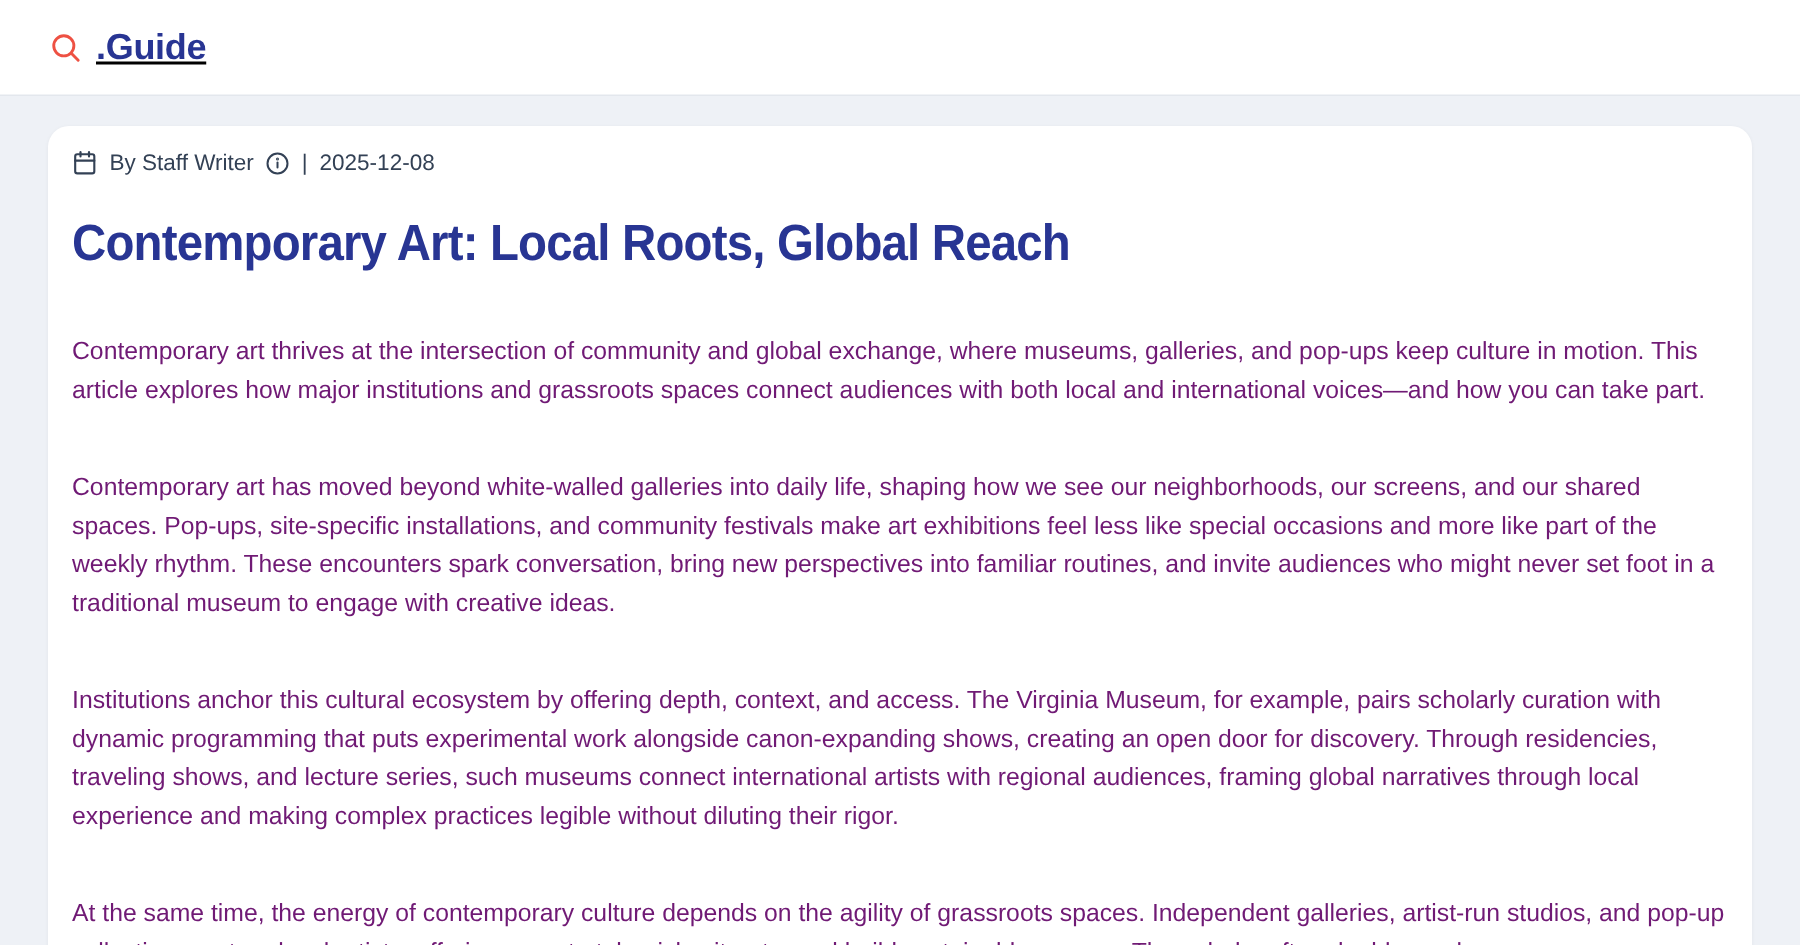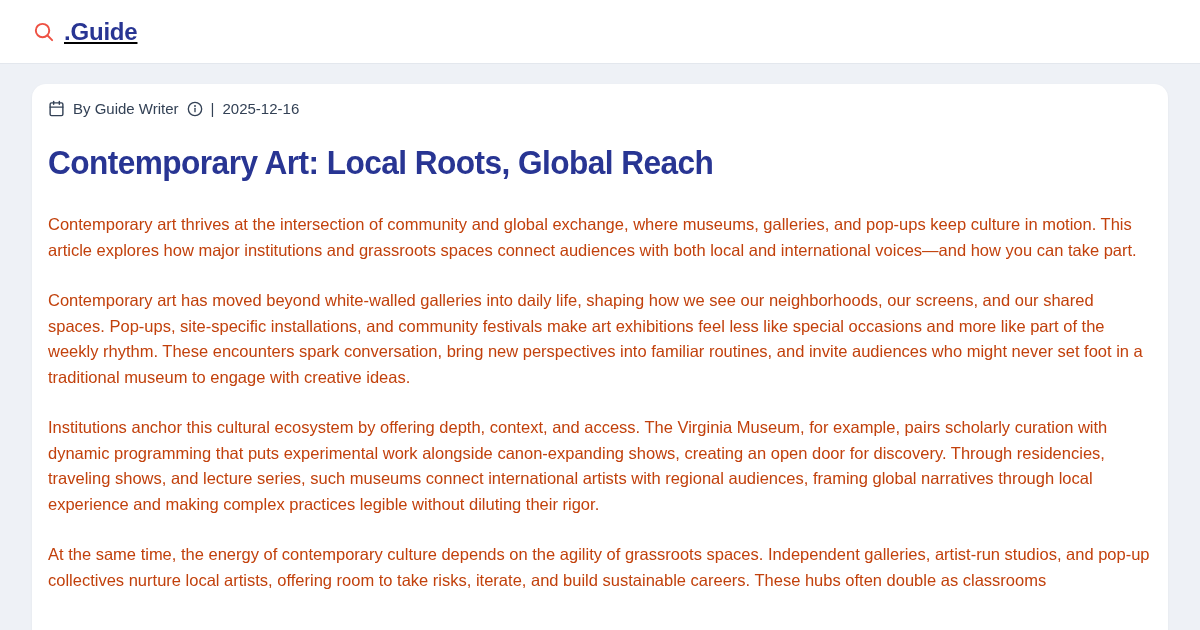--- a/index.html
+++ b/index.html
@@ -54,22 +54,23 @@
     font-weight: 700;
     color: #283593;
     letter-spacing: -0.6px;
     transform: scaleX(0.93);
     transform-origin: left center;
     white-space: nowrap;
   }
   .article-body p {
     font-size: 16.5px;
     line-height: 25.5px;
-    color: #c2410c;
+    color: #701a75;
     margin-bottom: 25px;
+    margin-top: 40px;
   }
   .article-body p:last-child { margin-bottom: 0; }
 </style>
 </head>
 <body>
 
 <header class="site-header">
   <div class="logo">
     <span class="search-icon">
       <svg width="23" height="23" viewBox="0 0 24 24" fill="none" stroke="#ee5143" stroke-width="2" stroke-linecap="round" stroke-linejoin="round">
@@ -86,30 +87,30 @@
 
     <div class="meta">
       <span class="icon">
         <svg width="17" height="17" viewBox="0 0 24 24" fill="none" stroke="#334155" stroke-width="2" stroke-linecap="round" stroke-linejoin="round">
           <rect x="3" y="4" width="18" height="18" rx="2" ry="2"></rect>
           <line x1="16" y1="2" x2="16" y2="6"></line>
           <line x1="8" y1="2" x2="8" y2="6"></line>
           <line x1="3" y1="10" x2="21" y2="10"></line>
         </svg>
       </span>
-      <span>By Guide Writer</span>
+      <span>By Staff Writer</span>
       <span class="icon">
         <svg width="16" height="16" viewBox="0 0 24 24" fill="none" stroke="#334155" stroke-width="2" stroke-linecap="round" stroke-linejoin="round">
           <circle cx="12" cy="12" r="10"></circle>
           <line x1="12" y1="16" x2="12" y2="11"></line>
           <circle cx="12" cy="7.5" r="0.5" fill="#334155"></circle>
         </svg>
       </span>
       <span class="meta-sep">|</span>
-      <span>2025-12-16</span>
+      <span>2025-12-08</span>
     </div>
 
     <h1 class="article-title">Contemporary Art: Local Roots, Global Reach</h1>
 
     <div class="article-body">
       <p>Contemporary art thrives at the intersection of community and global exchange, where museums, galleries, and pop-ups keep culture in motion. This article explores how major institutions and grassroots spaces connect audiences with both local and international voices—and how you can take part.</p>
       <p>Contemporary art has moved beyond white-walled galleries into daily life, shaping how we see our neighborhoods, our screens, and our shared spaces. Pop-ups, site-specific installations, and community festivals make art exhibitions feel less like special occasions and more like part of the weekly rhythm. These encounters spark conversation, bring new perspectives into familiar routines, and invite audiences who might never set foot in a traditional museum to engage with creative ideas.</p>
       <p>Institutions anchor this cultural ecosystem by offering depth, context, and access. The Virginia Museum, for example, pairs scholarly curation with dynamic programming that puts experimental work alongside canon-expanding shows, creating an open door for discovery. Through residencies, traveling shows, and lecture series, such museums connect international artists with regional audiences, framing global narratives through local experience and making complex practices legible without diluting their rigor.</p>
       <p>At the same time, the energy of contemporary culture depends on the agility of grassroots spaces. Independent galleries, artist-run studios, and pop-up collectives nurture local artists, offering room to take risks, iterate, and build sustainable careers. These hubs often double as classrooms</p>
     </div>

